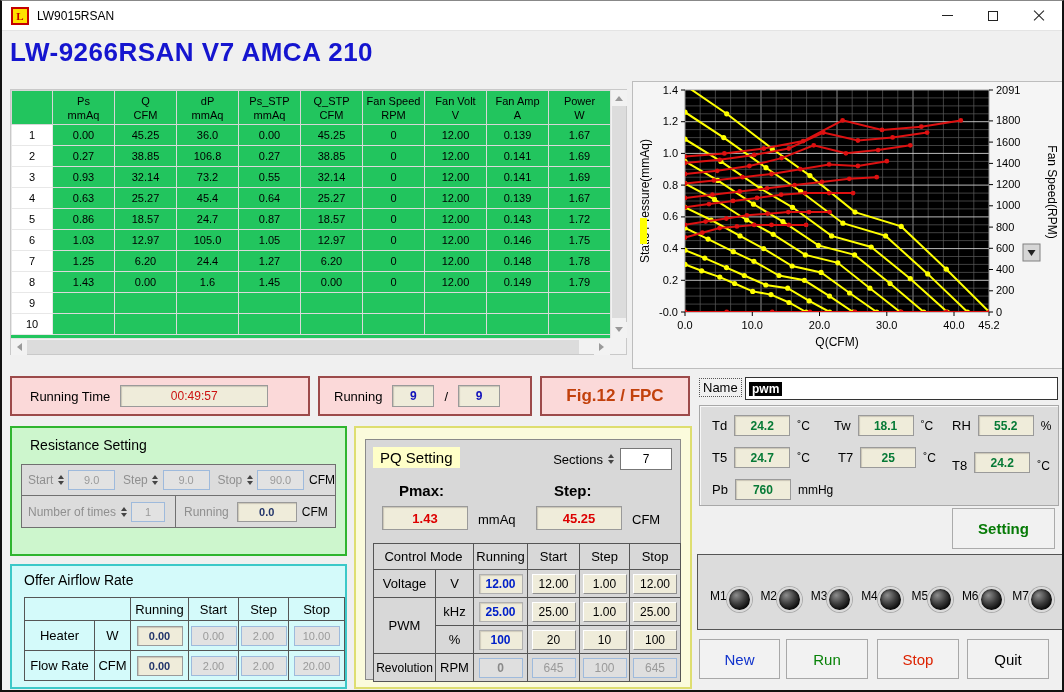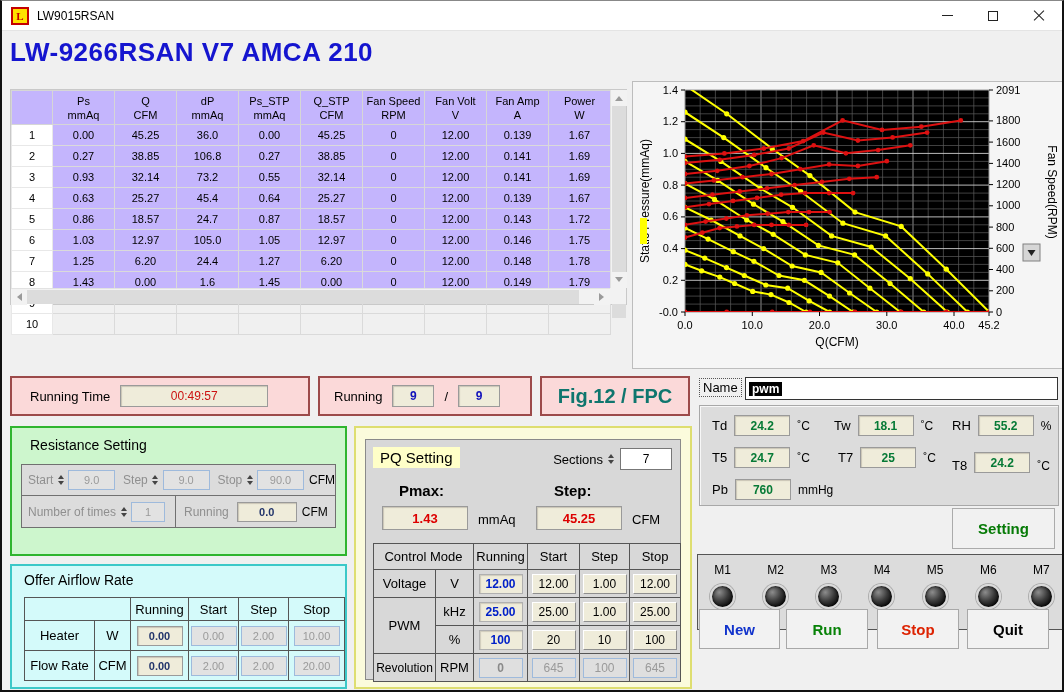--- a/index.html
+++ b/index.html
@@ -21,21 +21,21 @@
   .ic-close::before,.ic-close::after{content:"";position:absolute;left:-1px;top:5px;width:14px;height:1px;background:#222;}
   .ic-close::before{transform:rotate(45deg);} .ic-close::after{transform:rotate(-45deg);}
   
   .header{position:absolute;left:0;top:31px;right:0;height:49px;background:#f0f0f0;}
   .app-title{position:absolute;left:8px;top:5px;font-size:26px;font-weight:bold;color:#1515CF;letter-spacing:.5px;}
   .logo{position:absolute;right:8px;top:2px;text-align:center;}
   .logo-main{font-size:26px;line-height:25px;font-weight:bold;font-style:italic;color:#D42020;
     border-bottom:3px solid #D42020;padding:0 3px;}
   .logo-tag{font-size:10px;font-style:italic;font-weight:bold;color:#2030B0;font-family:"Liberation Serif",serif;margin-top:1px;}
   
-  .table-wrap{position:absolute;left:8px;top:88px;width:617px;height:216px;background:#c4b5fd;border:1px solid #c9c9c9;}
+  .table-wrap{position:absolute;left:8px;top:88px;width:617px;height:266px;background:#22c55e;border:1px solid #c9c9c9;}
   #data-table{border-collapse:collapse;table-layout:fixed;font-size:11px;}
   #data-table th{font-weight:normal;height:34px;border:1px solid #d6d6d6;line-height:14px;padding:0;}
   #data-table td{height:21px;border:1px solid #dadada;text-align:center;padding:0;}
   #data-table td.rn{border-color:#e8e8e8;background:#fff;}
   .vscroll{position:absolute;top:0;right:0;bottom:16px;width:16px;background:#f2f2f2;border-left:1px solid #e2e2e2;}
   .hscroll{position:absolute;left:0;right:16px;bottom:0;height:16px;background:#f2f2f2;border-top:1px solid #e2e2e2;}
   .sb-btn{position:absolute;width:16px;height:16px;display:flex;align-items:center;justify-content:center;background:#f2f2f2;}
   .tri-up{width:0;height:0;border:4px solid transparent;border-bottom:5px solid #9a9a9a;margin-bottom:3px;}
   .tri-dn{width:0;height:0;border:4px solid transparent;border-top:5px solid #9a9a9a;margin-top:3px;}
   .tri-lf{width:0;height:0;border:4px solid transparent;border-right:5px solid #9a9a9a;margin-right:3px;}
@@ -50,21 +50,21 @@
   .pink{position:absolute;top:375px;height:40px;background:#FBD9D9;border:2px solid #9C4A4A;display:flex;align-items:center;}
   #panel-time{left:8px;width:300px;padding-left:18px;}
   #panel-count{left:316px;width:214px;padding-left:14px;}
   #panel-fig{left:538px;width:150px;justify-content:center;}
   .plabel{font-size:13px;}
   .sunken{background:#EFECDA;border:1px solid #9a9a9a;box-shadow:inset 1px 1px 1px #c9c5b5;
     display:flex;align-items:center;justify-content:center;}
   .time-field{margin-left:10px;width:148px;height:22px;color:#CC1111;font-size:12px;}
   .count-field{margin-left:10px;width:42px;height:22px;color:#1111BB;font-weight:bold;font-size:12px;}
   .count-sep{margin-left:10px;font-size:13px;}
-  .fig-text{color:#0f766e;font-weight:bold;font-size:20px;}
+  .fig-text{color:#c2410c;font-weight:bold;font-size:17px;}
   
   .name-row{position:absolute;left:697px;top:376px;width:360px;height:24px;}
   .name-label{position:absolute;left:0;top:1px;font-size:13px;border:1px dotted #555;padding:1px 3px;}
   .name-input{position:absolute;left:46px;top:0;width:313px;height:23px;background:#fff;border:1px solid #333;
     font-size:12px;font-weight:bold;display:flex;align-items:center;padding-left:3px;}
   .sel-text{background:#000;color:#fff;padding:0 3px;}
   .env{position:absolute;left:697px;top:404px;width:360px;height:101px;background:#DCDCDC;
     border:1px solid #a8a8a8;box-shadow:inset 1px 1px 0 #f7f7f7;}
   .env-group{position:absolute;display:flex;align-items:center;}
   .env-label{font-size:13px;}
@@ -114,27 +114,27 @@
   .f-dis{background:#DFDFDF;border:1px solid #9EBADC;color:#9a9a9a;}
   .f-dis.bold{font-weight:bold;color:#8a8a8a;}
   .small-cell{font-size:12px;}
   
   .setting-btn{position:absolute;left:950px;top:507px;width:103px;height:41px;background:#F1F1F1;
     border:1px solid #ABABAB;color:#067A06;font-weight:bold;font-size:15px;
     display:flex;align-items:center;justify-content:center;}
   .m-strip{position:absolute;left:695px;top:553px;width:369px;height:76px;background:#DCDCDC;
     border-top:1px solid #555;border-bottom:1px solid #555;border-left:1px solid #555;
     display:flex;justify-content:space-between;padding:8px 12px 0 12px;}
-  .m-group{display:flex;flex-direction:column;align-items:center;}
+  .m-group{display:flex;flex-direction:row;align-items:center;}
   .m-label{font-size:12px;}
   .knob{margin-top:7px;width:25px;height:25px;border-radius:50%;
     background:radial-gradient(circle at 35% 30%,#8d8d8d 0%,#3a3a3a 45%,#070707 80%);
     border:2px solid #dadada;box-shadow:0 0 0 1px #adadad, inset 0 0 3px #000;}
-  .btn{position:absolute;top:608px;height:40px;background:#F2F2F2;border:1px solid #A8A8A8;
-    font-weight:bold;font-size:15px;display:flex;align-items:center;justify-content:center;}
+  .btn{position:absolute;top:638px;height:40px;background:#F2F2F2;border:1px solid #A8A8A8;
+    font-weight:normal;font-size:15px;display:flex;align-items:center;justify-content:center;}
   #btn-new{left:697px;width:81px;color:#1133CC;}
   #btn-run{left:784px;width:82px;color:#078207;}
   #btn-stop{left:875px;width:82px;color:#DD2200;}
   #btn-quit{left:965px;width:82px;color:#000;}
 </style>
 </head>
 <body>
 
 <div class="window">
 

